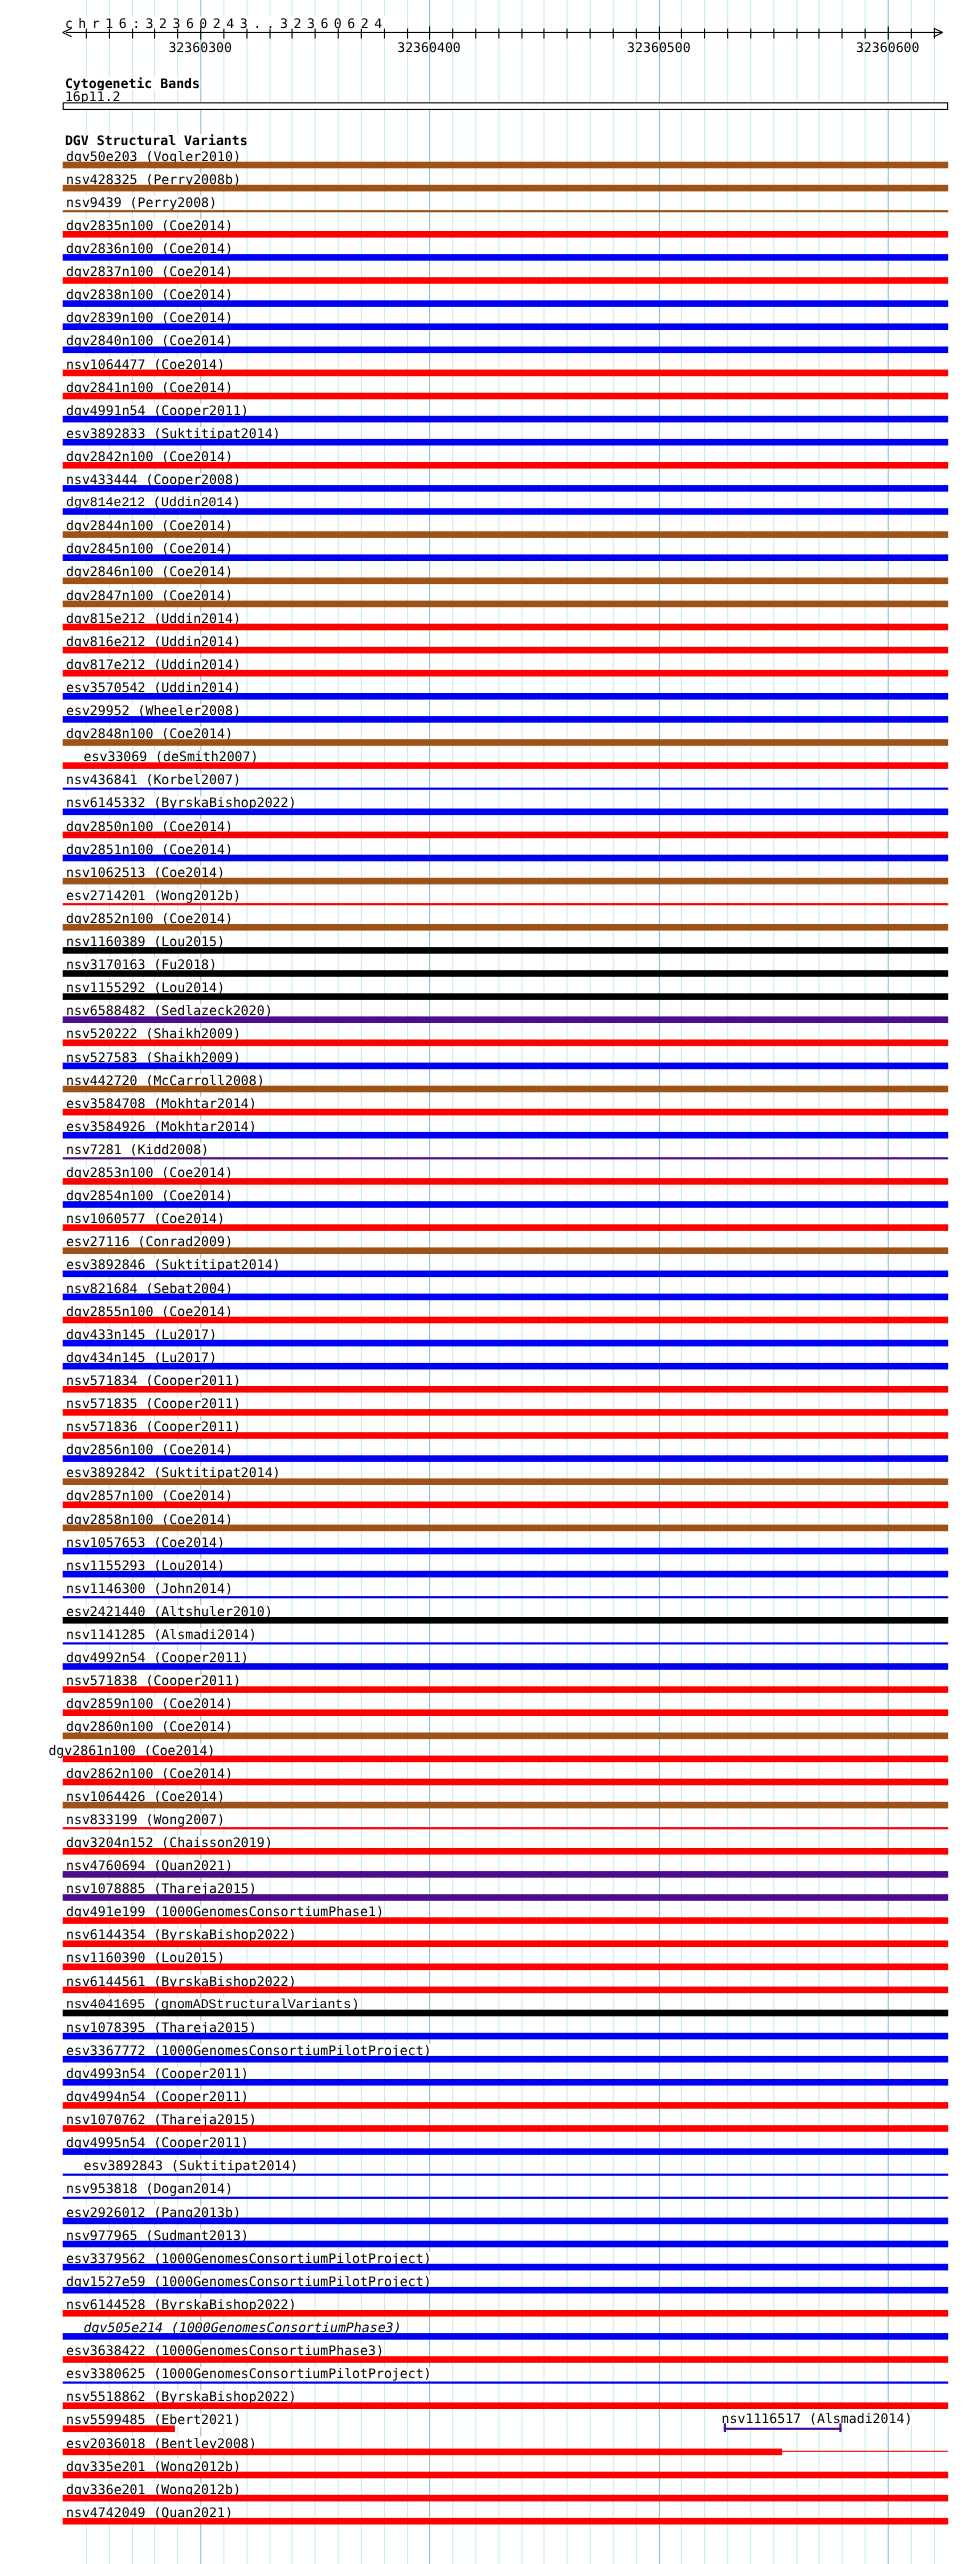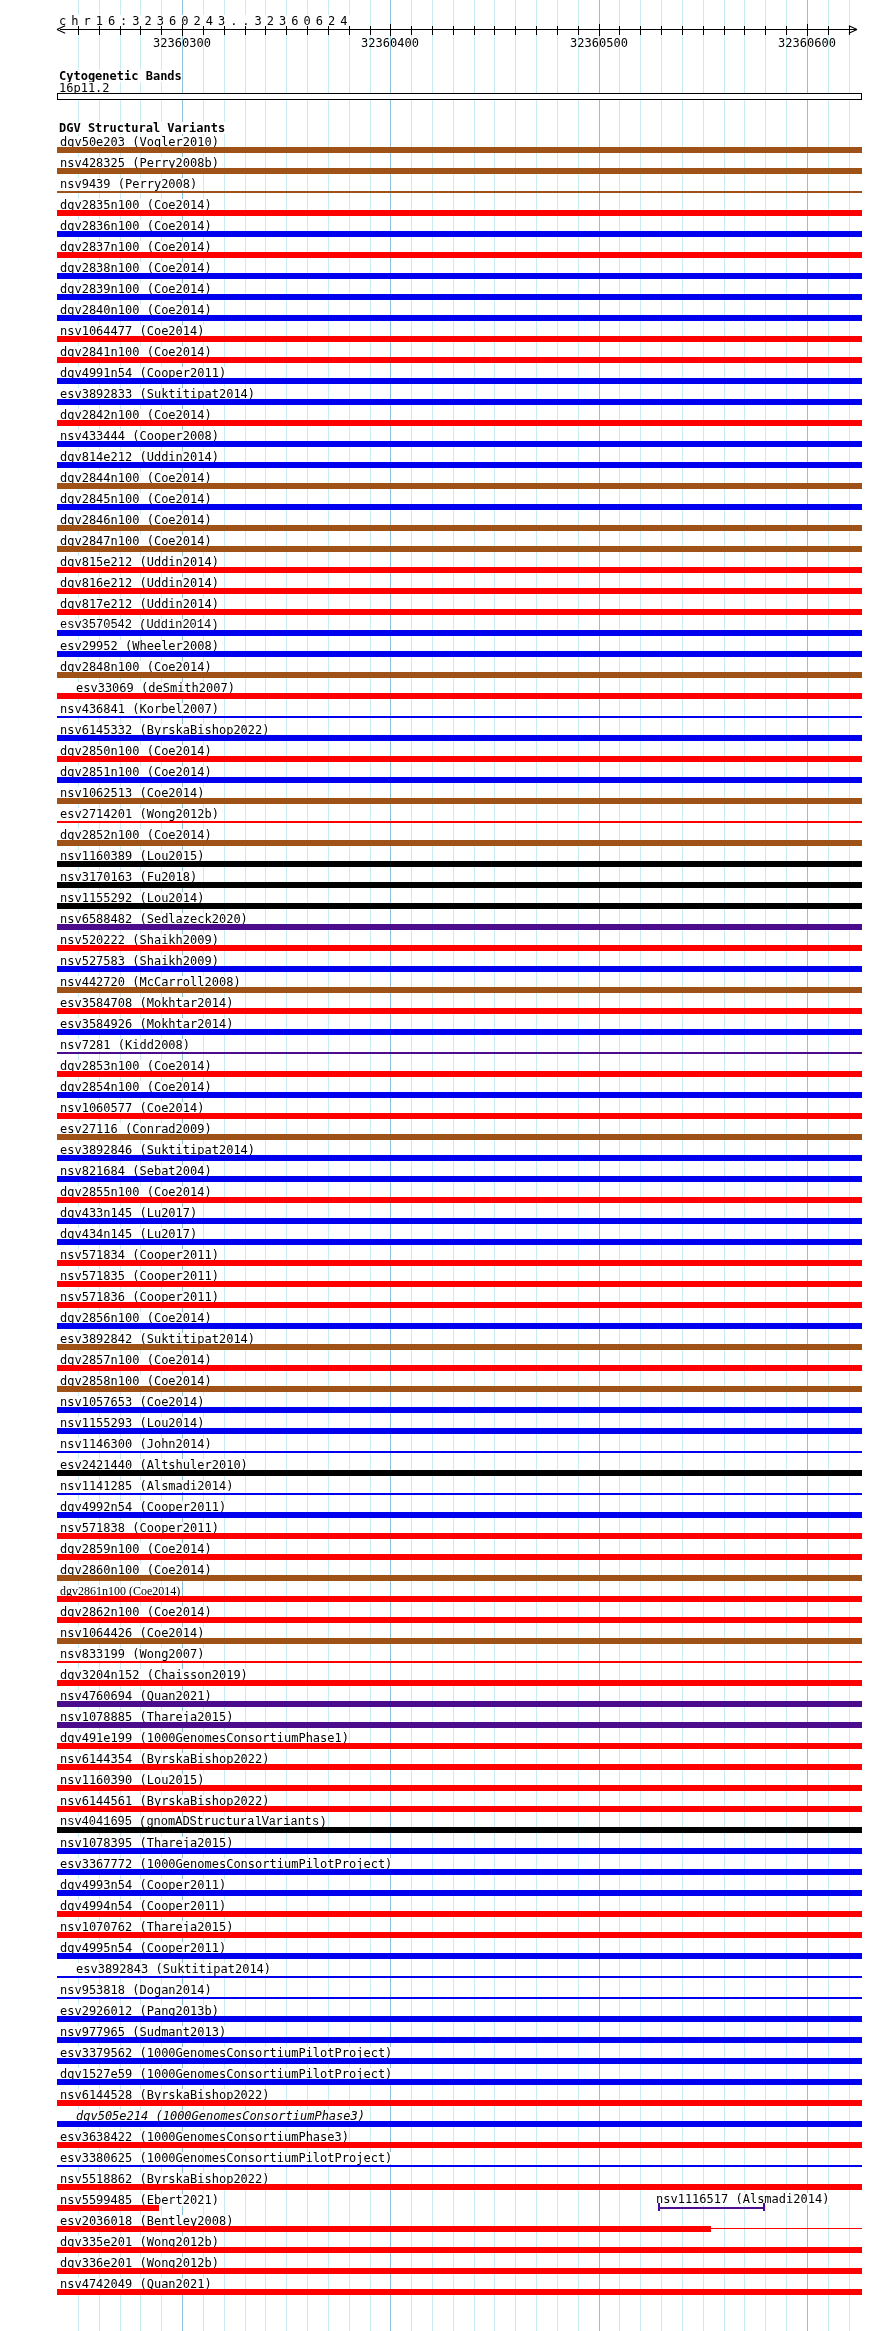--- a/index.html
+++ b/index.html
@@ -160,37 +160,37 @@
       <div class="txt" style="left: 60px; top: 346px;">dgv2841n100 (Coe2014)</div>
       <div class="vbar" style="left: 57px; top: 357px; width: 805px; height: 6px; background: rgb(255, 0, 0);"></div>
       <div class="txt" style="left: 60px; top: 367px;">dgv4991n54 (Cooper2011)</div>
       <div class="vbar" style="left: 57px; top: 378px; width: 805px; height: 6px; background: rgb(0, 0, 238);"></div>
       <div class="txt" style="left: 60px; top: 388px;">esv3892833 (Suktitipat2014)</div>
       <div class="vbar" style="left: 57px; top: 399px; width: 805px; height: 6px; background: rgb(0, 0, 238);"></div>
       <div class="txt" style="left: 60px; top: 409px;">dgv2842n100 (Coe2014)</div>
       <div class="vbar" style="left: 57px; top: 420px; width: 805px; height: 6px; background: rgb(255, 0, 0);"></div>
       <div class="txt" style="left: 60px; top: 430px;">nsv433444 (Cooper2008)</div>
       <div class="vbar" style="left: 57px; top: 441px; width: 805px; height: 6px; background: rgb(0, 0, 238);"></div>
-      <div class="txt" style="left: 60px; top: 451px;">dgv814e212 (Uddin2014)</div>
+      <div class="txt" style="left: 60px; top: 451px; font-family: Liberation Mono, monospace;">dgv814e212 (Uddin2014)</div>
       <div class="vbar" style="left: 57px; top: 462px; width: 805px; height: 6px; background: rgb(0, 0, 238);"></div>
       <div class="txt" style="left: 60px; top: 472px;">dgv2844n100 (Coe2014)</div>
       <div class="vbar" style="left: 57px; top: 483px; width: 805px; height: 6px; background: rgb(158, 82, 24);"></div>
       <div class="txt" style="left: 60px; top: 493px;">dgv2845n100 (Coe2014)</div>
       <div class="vbar" style="left: 57px; top: 504px; width: 805px; height: 6px; background: rgb(0, 0, 238);"></div>
       <div class="txt" style="left: 60px; top: 514px;">dgv2846n100 (Coe2014)</div>
       <div class="vbar" style="left: 57px; top: 525px; width: 805px; height: 6px; background: rgb(158, 82, 24);"></div>
       <div class="txt" style="left: 60px; top: 535px;">dgv2847n100 (Coe2014)</div>
       <div class="vbar" style="left: 57px; top: 546px; width: 805px; height: 6px; background: rgb(158, 82, 24);"></div>
       <div class="txt" style="left: 60px; top: 556px;">dgv815e212 (Uddin2014)</div>
       <div class="vbar" style="left: 57px; top: 567px; width: 805px; height: 6px; background: rgb(255, 0, 0);"></div>
       <div class="txt" style="left: 60px; top: 577px;">dgv816e212 (Uddin2014)</div>
       <div class="vbar" style="left: 57px; top: 588px; width: 805px; height: 6px; background: rgb(255, 0, 0);"></div>
       <div class="txt" style="left: 60px; top: 598px; text-decoration: underline;">dgv817e212 (Uddin2014)</div>
       <div class="vbar" style="left: 57px; top: 609px; width: 805px; height: 6px; background: rgb(255, 0, 0);"></div>
-      <div class="txt" style="left: 60px; top: 619px; font-family: Liberation Mono, monospace;">esv3570542 (Uddin2014)</div>
+      <div class="txt" style="left: 60px; top: 619px;">esv3570542 (Uddin2014)</div>
       <div class="vbar" style="left: 57px; top: 630px; width: 805px; height: 6px; background: rgb(0, 0, 238);"></div>
       <div class="txt" style="left: 60px; top: 640px;">esv29952 (Wheeler2008)</div>
       <div class="vbar" style="left: 57px; top: 651px; width: 805px; height: 6px; background: rgb(0, 0, 238);"></div>
       <div class="txt" style="left: 60px; top: 661px;">dgv2848n100 (Coe2014)</div>
       <div class="vbar" style="left: 57px; top: 672px; width: 805px; height: 6px; background: rgb(158, 82, 24);"></div>
       <div class="txt" style="left: 76px; top: 682px;">esv33069 (deSmith2007)</div>
       <div class="vbar" style="left: 57px; top: 693px; width: 805px; height: 6px; background: rgb(255, 0, 0);"></div>
       <div class="txt" style="left: 60px; top: 703px;">nsv436841 (Korbel2007)</div>
       <div class="vline" style="left: 57px; top: 716px; width: 805px; height: 2px; background: rgb(0, 0, 238);"></div>
       <div class="txt" style="left: 60px; top: 724px;">nsv6145332 (ByrskaBishop2022)</div>
@@ -268,21 +268,21 @@
       <div class="txt" style="left: 60px; top: 1480px;">nsv1141285 (Alsmadi2014)</div>
       <div class="vline" style="left: 57px; top: 1493px; width: 805px; height: 2px; background: rgb(0, 0, 238);"></div>
       <div class="txt" style="left: 60px; top: 1501px;">dgv4992n54 (Cooper2011)</div>
       <div class="vbar" style="left: 57px; top: 1512px; width: 805px; height: 6px; background: rgb(0, 0, 238);"></div>
       <div class="txt" style="left: 60px; top: 1522px;">nsv571838 (Cooper2011)</div>
       <div class="vbar" style="left: 57px; top: 1533px; width: 805px; height: 6px; background: rgb(255, 0, 0);"></div>
       <div class="txt" style="left: 60px; top: 1543px;">dgv2859n100 (Coe2014)</div>
       <div class="vbar" style="left: 57px; top: 1554px; width: 805px; height: 6px; background: rgb(255, 0, 0);"></div>
       <div class="txt" style="left: 60px; top: 1564px;">dgv2860n100 (Coe2014)</div>
       <div class="vbar" style="left: 57px; top: 1575px; width: 805px; height: 6px; background: rgb(158, 82, 24);"></div>
-      <div class="txt" style="left: 60px; top: 1585px; font-family: Liberation Serif, serif;">dgv2861n100 (Coe2014)</div>
+      <div class="txt" style="left: 44px; top: 1585px;">dgv2861n100 (Coe2014)</div>
       <div class="vbar" style="left: 57px; top: 1596px; width: 805px; height: 6px; background: rgb(255, 0, 0);"></div>
       <div class="txt" style="left: 60px; top: 1606px;">dgv2862n100 (Coe2014)</div>
       <div class="vbar" style="left: 57px; top: 1617px; width: 805px; height: 6px; background: rgb(255, 0, 0);"></div>
       <div class="txt" style="left: 60px; top: 1627px;">nsv1064426 (Coe2014)</div>
       <div class="vbar" style="left: 57px; top: 1638px; width: 805px; height: 6px; background: rgb(158, 82, 24);"></div>
       <div class="txt" style="left: 60px; top: 1648px;">nsv833199 (Wong2007)</div>
       <div class="vline" style="left: 57px; top: 1661px; width: 805px; height: 2px; background: rgb(255, 0, 0);"></div>
       <div class="txt" style="left: 60px; top: 1669px;">dgv3204n152 (Chaisson2019)</div>
       <div class="vbar" style="left: 57px; top: 1680px; width: 805px; height: 6px; background: rgb(255, 0, 0);"></div>
       <div class="txt" style="left: 60px; top: 1690px;">nsv4760694 (Quan2021)</div>

